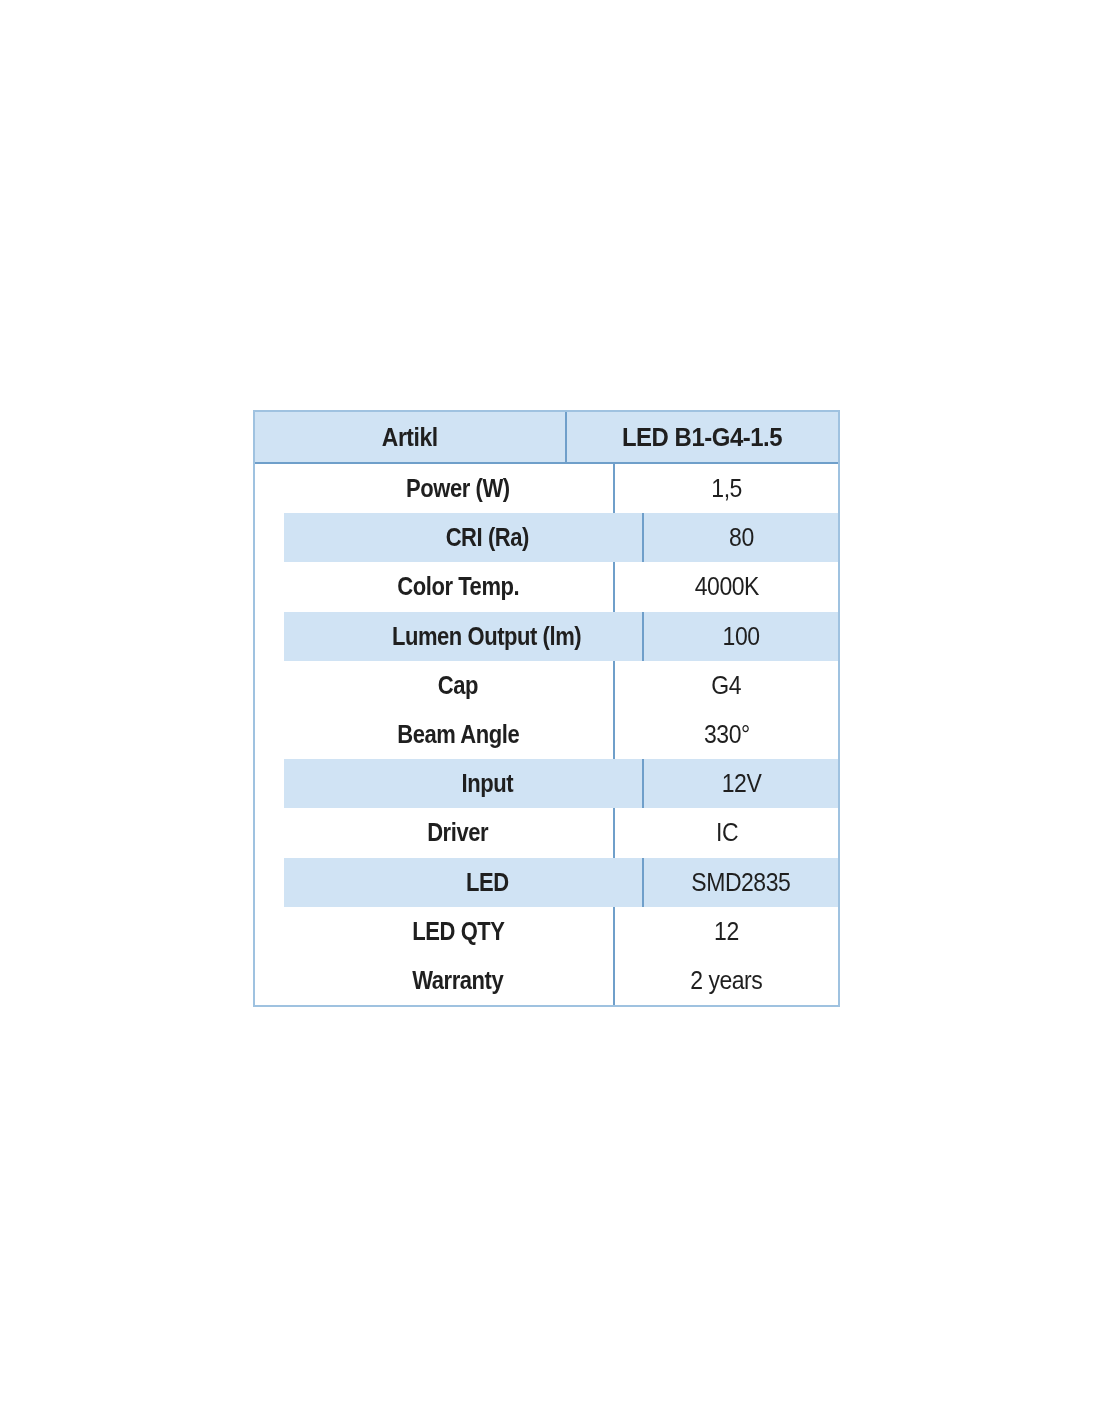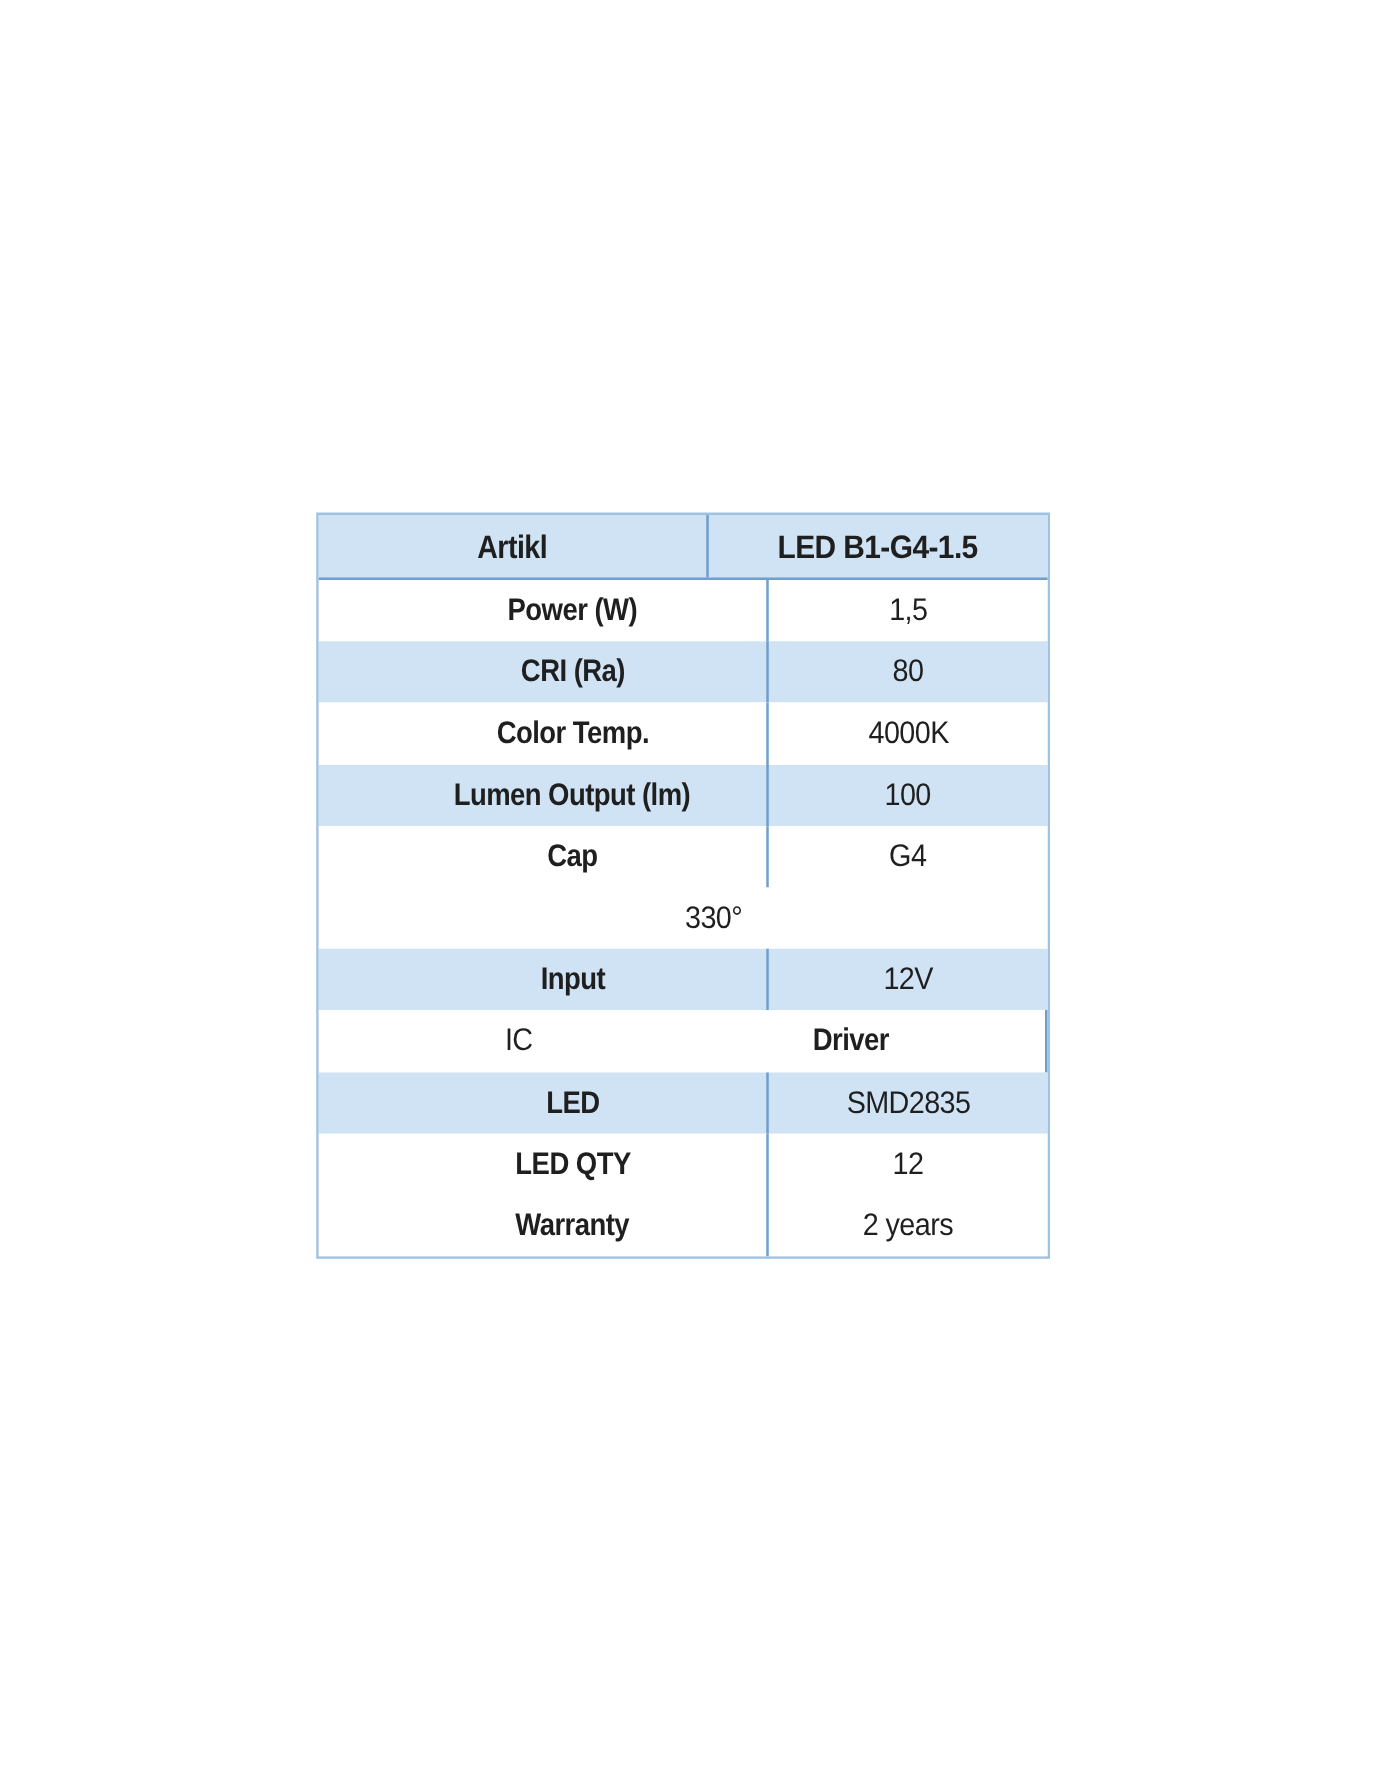--- a/index.html
+++ b/index.html
@@ -28,21 +28,21 @@
   }
   .trow {
     display: flex;
     align-items: stretch;
   }
   .trow.header {
     height: 52px;
     border-bottom: 2px solid var(--divider);
     background: var(--row-blue);
   }
-  .trow.blue { background: var(--row-blue); }
+  .trow.blue { background: var(--row-blue); margin-left: 29px; }
   .trow.white { background: #ffffff; }
   .rows-wrap {
     display: flex;
     flex-direction: column;
     height: 541px;
   }
   .rows-wrap .trow { flex: 1; padding-left: 48px; }
   .cell {
     display: flex;
     align-items: center;
@@ -129,40 +129,43 @@
     <div class="cell label-cell">
       <span class="label-text">Cap</span>
     </div>
     <div class="cell value-cell">
       <span class="value-text">G4</span>
     </div>
   </div>
 
 
   <div class="trow white">
+    <div class="cell label-cell">
+      <span class="label-text">Beam Angle</span>
+    </div>
     <div class="cell value-cell">
       <span class="value-text">330°</span>
     </div>
   </div>
 
   <div class="trow blue">
     <div class="cell label-cell">
       <span class="label-text">Input</span>
     </div>
     <div class="cell value-cell">
       <span class="value-text">12V</span>
     </div>
   </div>
 
   <div class="trow white">
+    <div class="cell label-cell">
+      <span class="label-text">Driver</span>
+    </div>
     <div class="cell value-cell">
       <span class="value-text">IC</span>
-    </div>
-    <div class="cell label-cell">
-      <span class="label-text">Driver</span>
     </div>
   </div>
 
   <div class="trow blue">
     <div class="cell label-cell">
       <span class="label-text">LED</span>
     </div>
     <div class="cell value-cell">
       <span class="value-text">SMD2835</span>
     </div>

